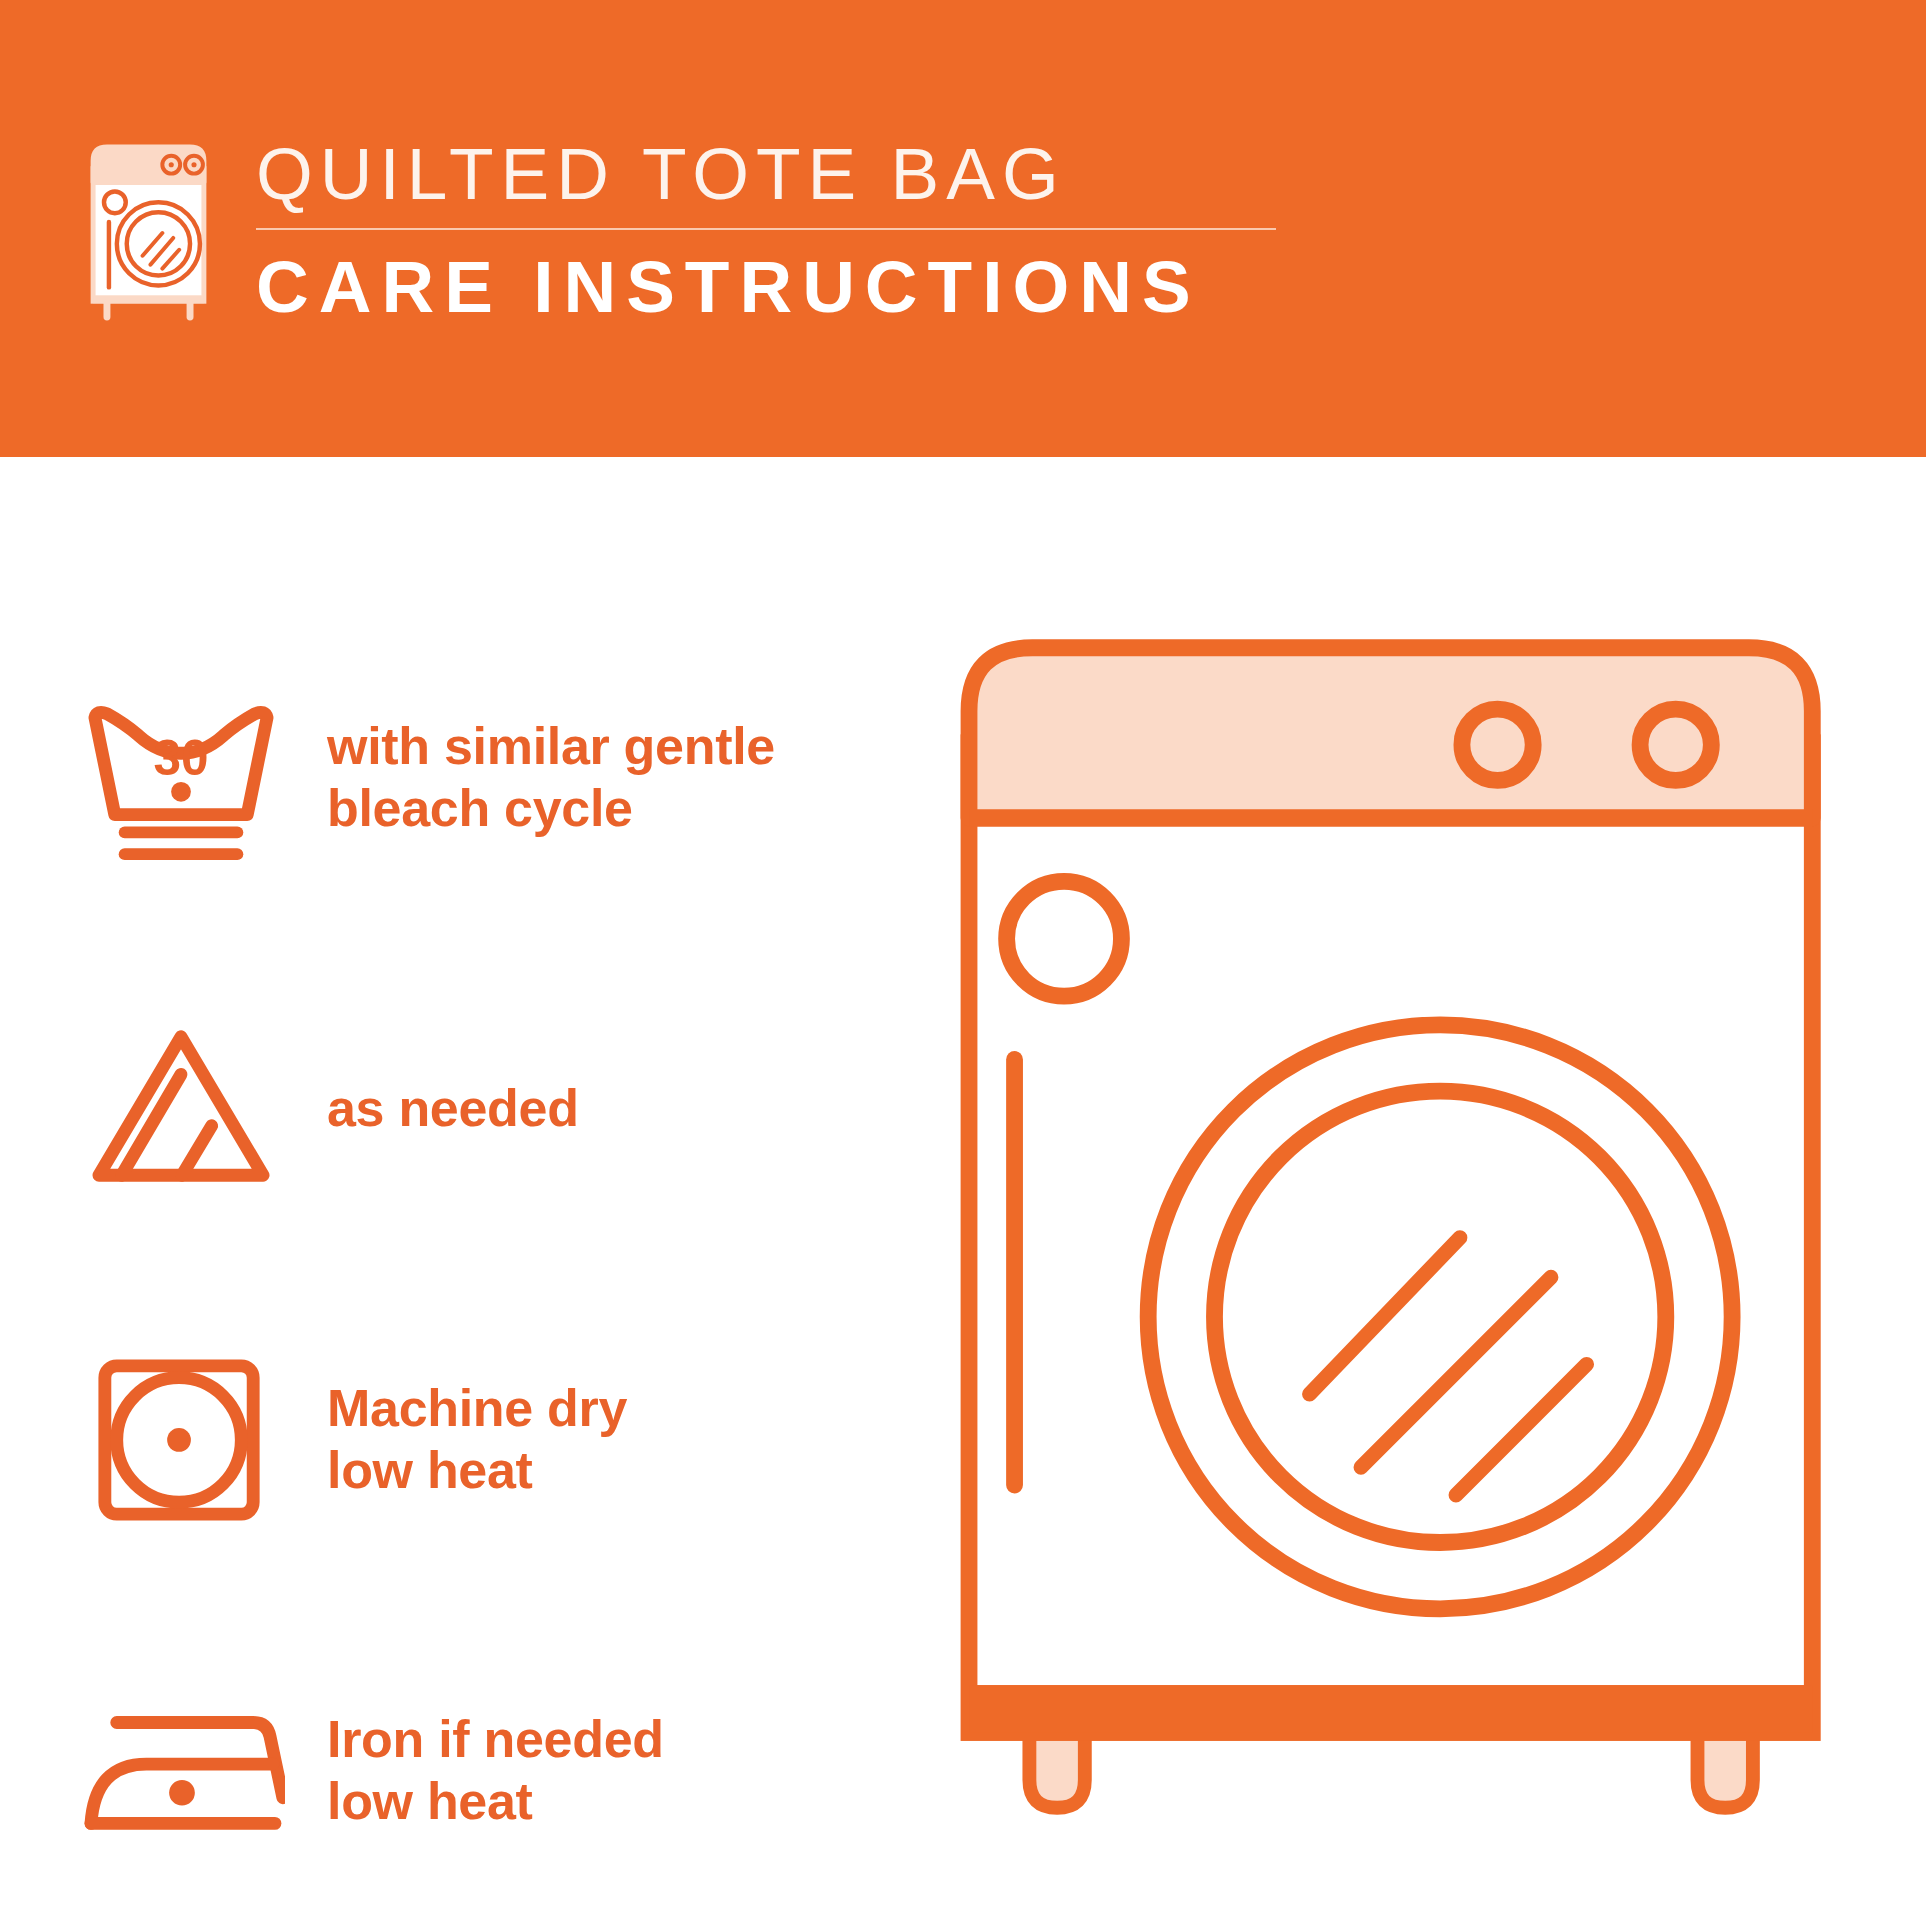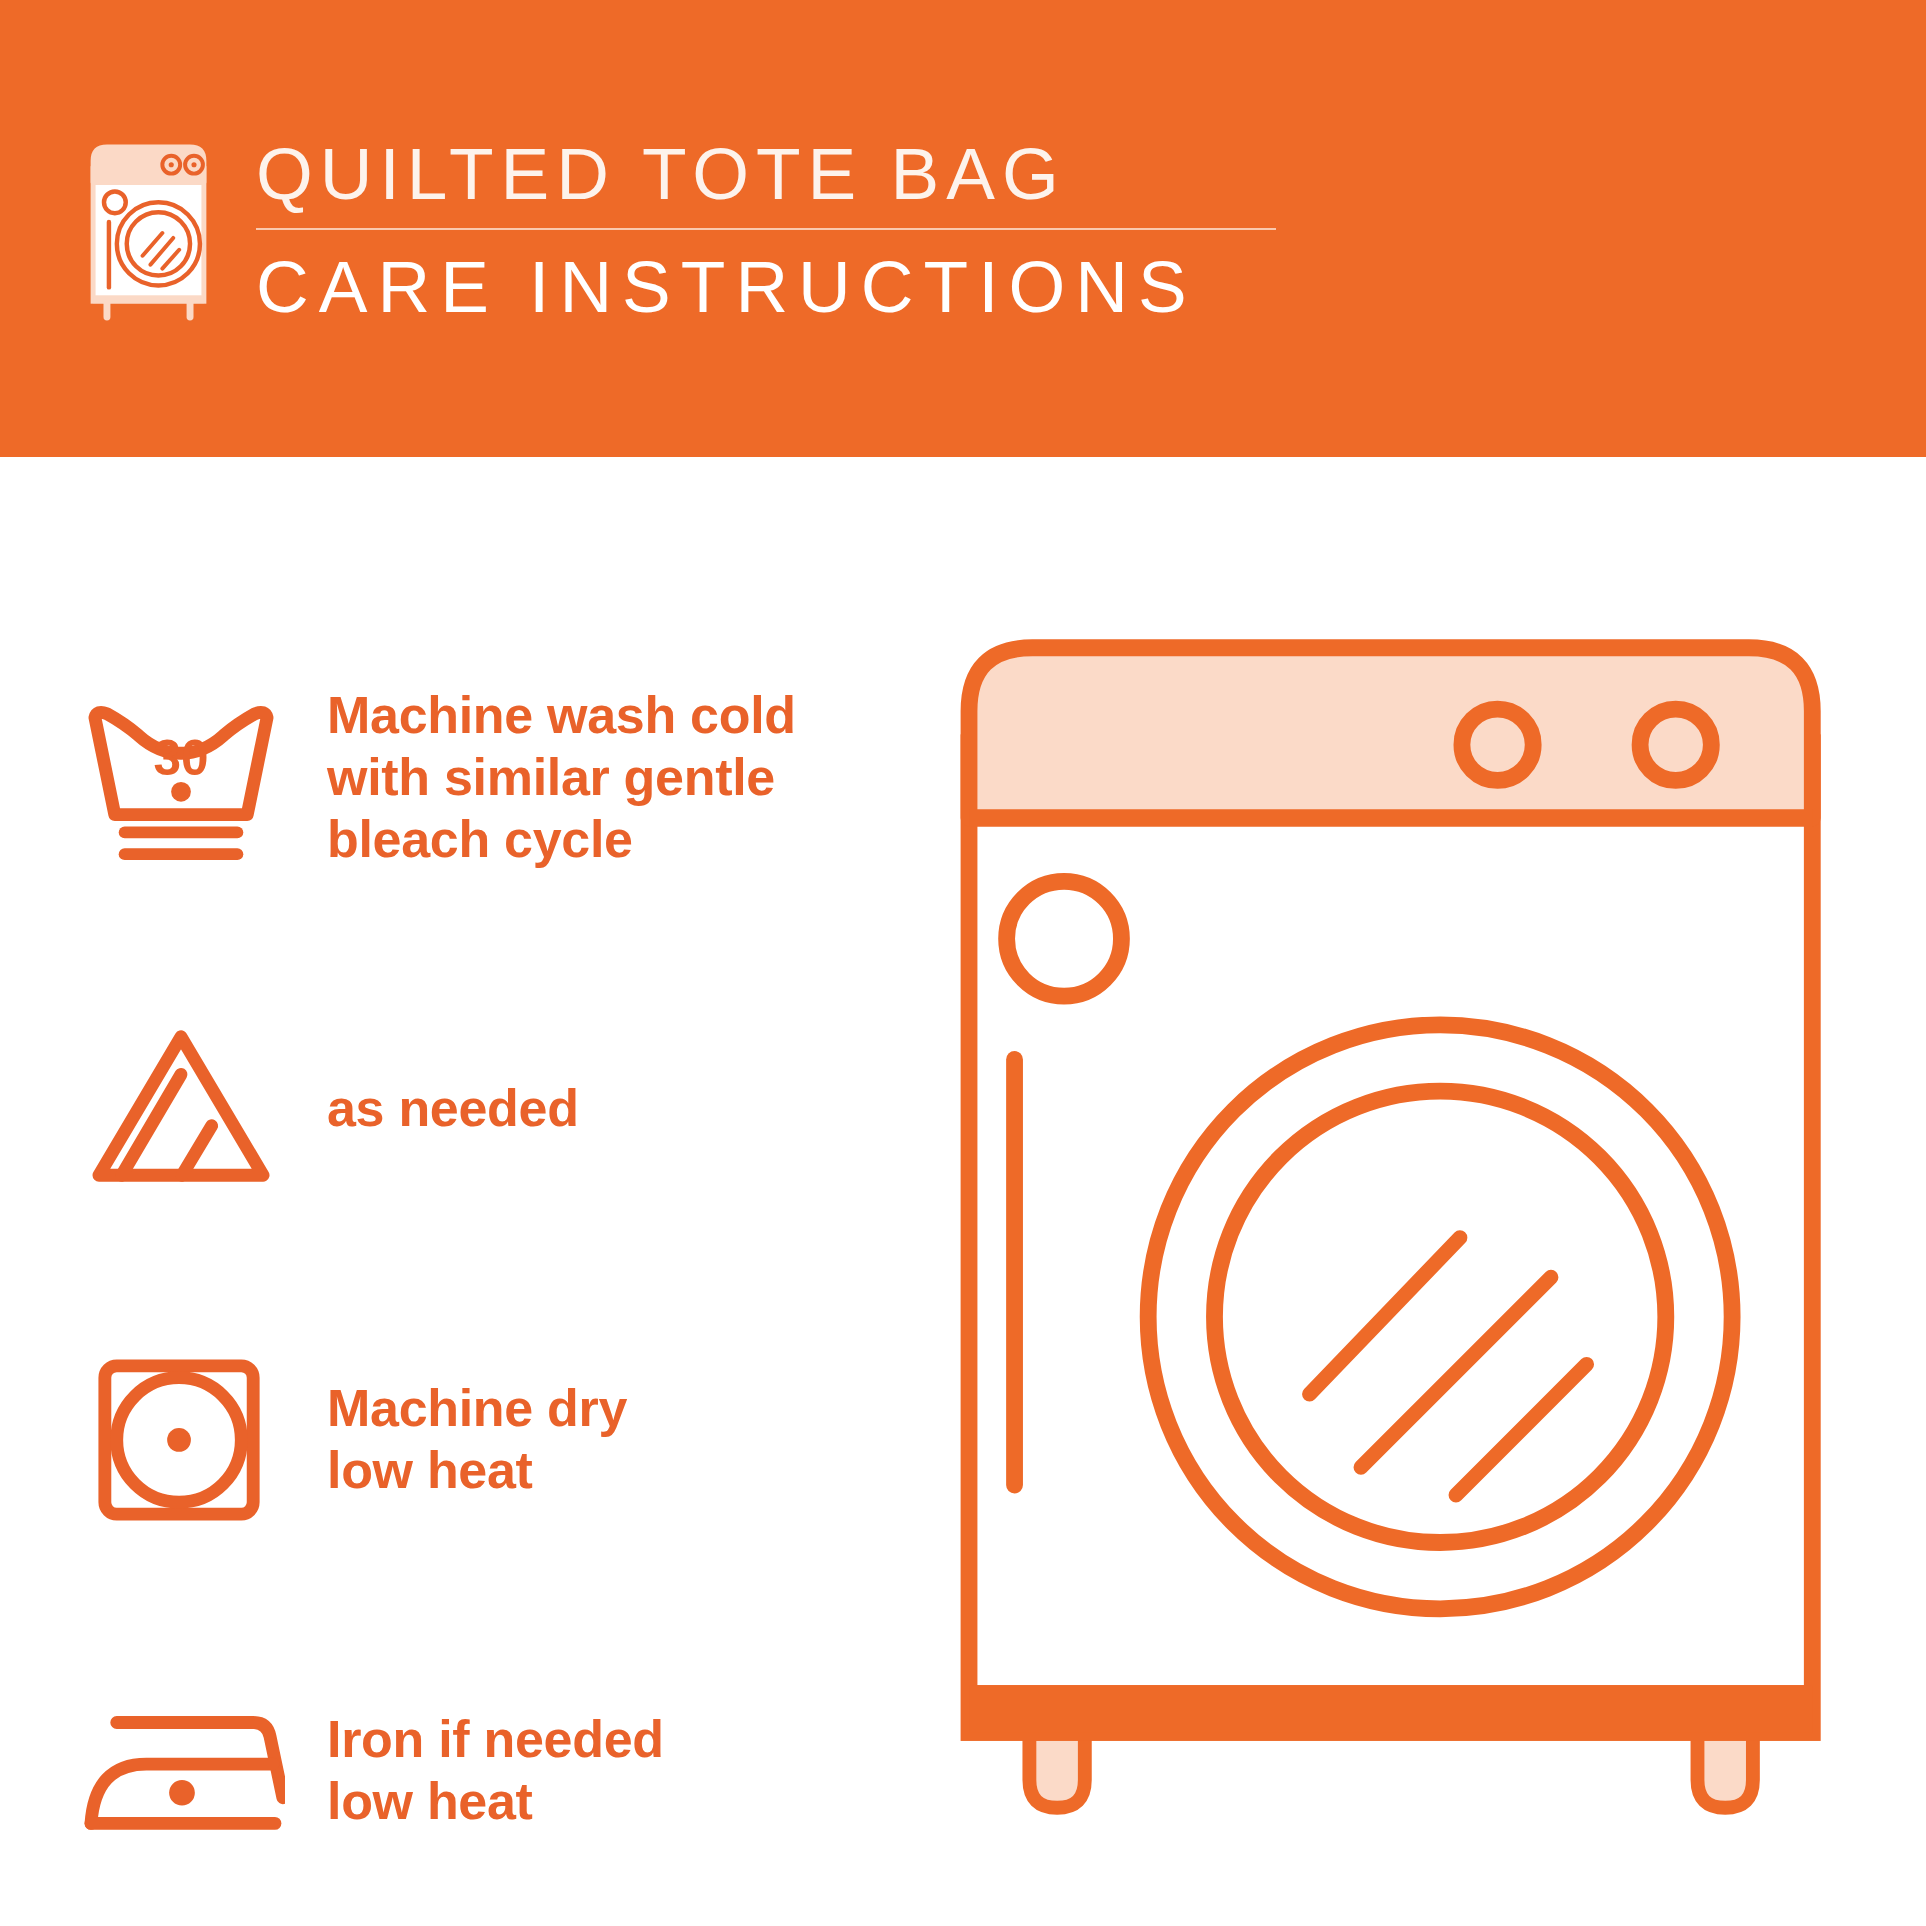--- a/index.html
+++ b/index.html
@@ -34,21 +34,21 @@
   }
   #title-rule{
     height:2px;background:#FBD9C6;opacity:.85;
     margin:12px 0 14px 0;width:1020px;
   }
   #title-sub{
     color:#FFFFFF;
     font-size:73px;
     letter-spacing:10px;
     line-height:85px;
-    font-weight:400;
+    font-weight:700;
     white-space:nowrap;
   }
 
   
   #care-list{
     position:absolute;left:77px;top:663px;width:812px;
   }
   .care-row{
     display:flex;align-items:center;
     height:228px;margin-bottom:103px;
@@ -124,21 +124,20 @@
       <svg viewBox="0 0 210 180" width="208" height="178">
         <path d="M18 30 Q20 22 30 26 Q48 36 62 48 Q82 66 105 66 Q128 66 148 48 Q162 36 180 26 Q190 22 192 30
                  L172 128 L38 128 Z" fill="none" stroke="#E9622A" stroke-width="13" stroke-linejoin="round" stroke-linecap="round"></path>
         <text x="105" y="88" text-anchor="middle" font-family="Liberation Sans, sans-serif" font-size="50" font-weight="700" fill="#E9622A">30</text>
         <circle cx="105" cy="105" r="10" fill="#E9622A"></circle>
         <rect x="42" y="140" width="126" height="12" rx="6" fill="#E9622A"></rect>
         <rect x="42" y="162" width="126" height="12" rx="6" fill="#E9622A"></rect>
       </svg>
     </div>
     <div class="care-text">
-      <span>Machine wash cold</span>
       <span>with similar gentle</span>
       <span>bleach cycle</span>
     </div>
   </div>
 
   <div class="care-row">
     <div class="care-icon">
       <svg viewBox="0 0 210 180" width="208" height="178">
         <path d="M105 18 L188 158 L22 158 Z" fill="none" stroke="#E9622A" stroke-width="13" stroke-linejoin="round"></path>
         <line x1="105" y1="56" x2="45" y2="158" stroke="#E9622A" stroke-width="13" stroke-linecap="round"></line>

